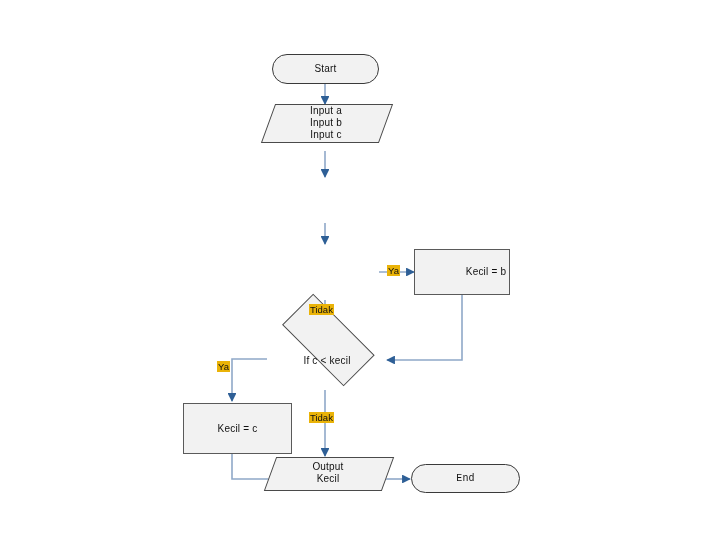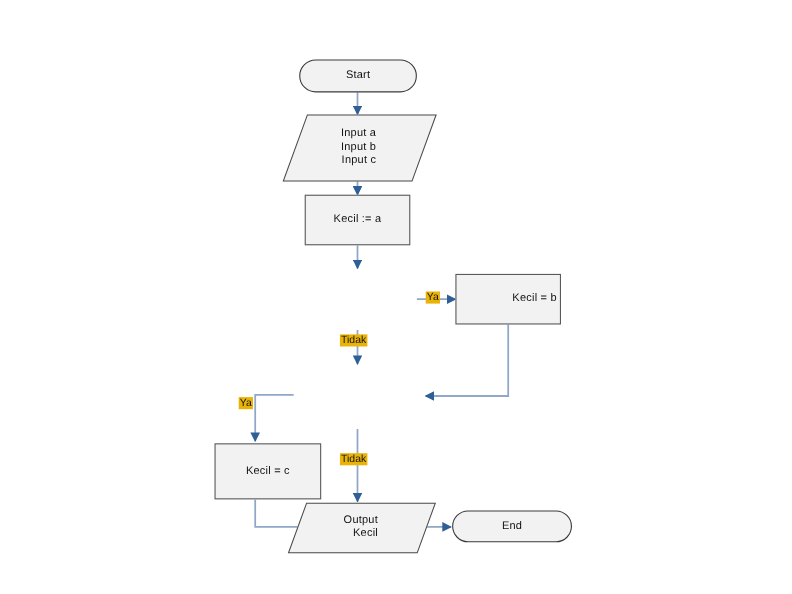--- a/index.html
+++ b/index.html
@@ -25,21 +25,21 @@
     top: 0;
     width: 720px;
     height: 540px;
   }
   .node {
     position: absolute;
     box-sizing: border-box;
     display: flex;
     align-items: center;
     justify-content: center;
-    text-align: right;
+    text-align: center;
     color: #111111;
     font-size: 10px;
     line-height: 12px;
     letter-spacing: 0.2px;
     z-index: 2;
   }
   .node .label {
     position: relative;
     z-index: 3;
     white-space: pre-line;
@@ -132,48 +132,49 @@
       <path d="M 232 454 L 232 479 L 293 479"></path>
       
       <path d="M 386 479 L 410 479"></path>
     </g>
   </svg>
 
   <div class="node terminator" style="left:272px; top:54px; width:107px; height:30px;">
     <span class="label">Start</span>
   </div>
 
-  <div class="node data-shape" style="left:268px; top:104px; width:116px; height:59px;">
+  <div class="node data-shape" style="left:268px; top:104px; width:116px; height:37px;">
     <span class="skewbox"></span>
     <span class="label">Input a
 Input b
 Input c</span>
   </div>
 
-  <div class="node process" style="left:277px; top:177px; width:96px; height:46px;">
-    <span class="label">Kecil := a</span>
-  </div>
 
 
   <div class="node process" style="left:414px; top:249px; width:96px; height:46px;padding-left:48px;">
     <span class="label">Kecil = b</span>
   </div>
 
+  <div class="node decision" style="left:267px; top:331px; width:120px; height:59px;">
+    <span class="diamondbox"></span>
+    <span class="label">If c &lt; kecil</span>
+  </div>
 
-  <div class="node process" style="left:183px; top:403px; width:97px; height:51px;margin-left:12px;">
+  <div class="node process" style="left:183px; top:403px; width:109px; height:51px;">
     <span class="label">Kecil = c</span>
   </div>
 
-  <div class="node data-shape" style="left:270px; top:457px; width:116px; height:44px;">
+  <div class="node data-shape" style="left:270px; top:457px; width:116px; height:32px;">
     <span class="skewbox"></span>
     <span class="label">Output
 Kecil</span>
   </div>
 
-  <div class="node terminator" style="left:411px; top:464px; width:109px; height:29px;">
+  <div class="node terminator" style="left:411px; top:464px; width:109px; height:29px;font-family:Liberation Mono, monospace;">
     <span class="label">End</span>
   </div>
 
   <span class="edge-label" style="left:387px; top:265px;">Ya</span>
 
   <span class="edge-label" style="left:309px; top:304px;">Tidak</span>
 
   <span class="edge-label" style="left:217px; top:361px;">Ya</span>
 
   <span class="edge-label" style="left:309px; top:412px;">Tidak</span>

